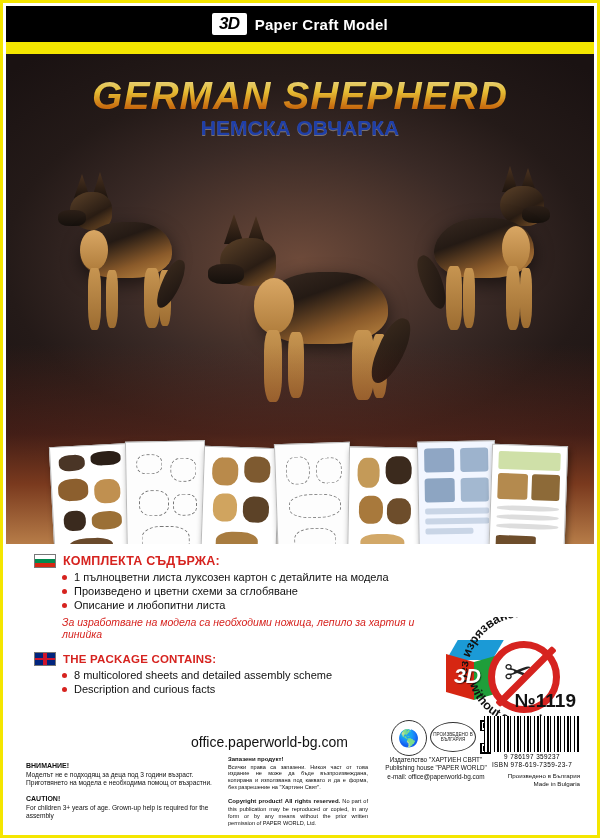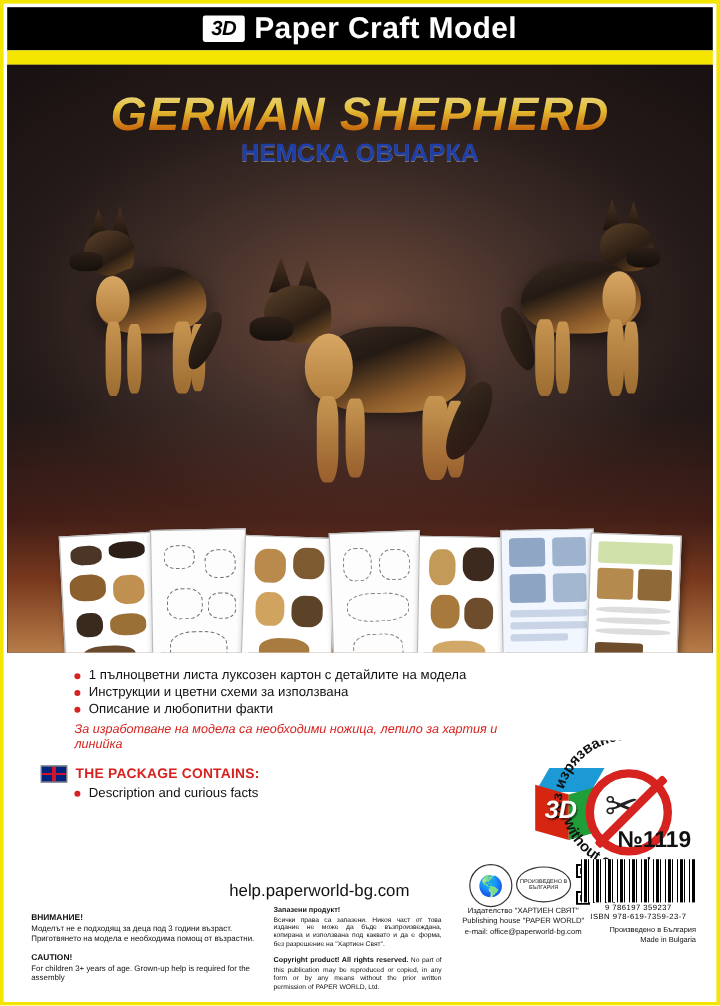--- a/index.html
+++ b/index.html
@@ -21,21 +21,21 @@
   .topbar{
     position:absolute;left:3px;right:3px;top:3px;height:36px;
     background:#000;
     display:flex;align-items:center;justify-content:center;gap:8px;
   }
   .badge3d{
     background:#fff;color:#000;font-weight:bold;font-style:italic;
     font-size:17px;padding:1px 7px;border-radius:2px;letter-spacing:-0.5px;
   }
   .topbar-title{
-    color:#fff;font-size:25px;font-weight:bold;letter-spacing:0.3px;
+    color:#fff;font-size:15px;font-weight:bold;letter-spacing:0.3px;
   }
 
   
   .yellowstrip{
     position:absolute;left:3px;right:3px;top:39px;height:12px;background:#f4e600;
   }
 
   
   .hero{
     position:absolute;left:3px;right:3px;top:51px;height:490px;
@@ -360,32 +360,37 @@
         <div class="ink" style="left:6px;top:78px;width:62px;height:5px;background:#ddd;"></div>
         <div class="ink" style="left:6px;top:90px;width:40px;height:20px;background:#6d4d2b;border-radius:10%;"></div>
       </div>
     </div>
   </div>
 
   <div class="bottom">
 
     <div class="left-block">
 
+      <div class="flagrow">
+        <span class="flag flag-bg"></span>
+        <span class="sect-title-bg">КОМПЛЕКТА СЪДЪРЖА:</span>
+      </div>
       <ul class="bullets">
         <li>1 пълноцветни листа луксозен картон с детайлите на модела</li>
-        <li>Инструкции и цветни схеми за използвана</li>
-        <li>Описание и любопитни факти</li>
+        <li>Произведено и цветни схеми за сглобяване</li>
+        <li>Описание и любопитни листа</li>
       </ul>
       <div class="note">За изработване на модела са необходими ножица, лепило за хартия и линийка</div>
 
       <div class="flagrow" style="margin-top:12px;">
         <span class="flag flag-uk"></span>
         <span class="sect-title-uk">THE PACKAGE CONTAINS:</span>
       </div>
       <ul class="bullets">
+        <li>8 multicolored sheets and detailed assembly scheme</li>
         <li>Description and curious facts</li>
       </ul>
     </div>
 
     <div class="cube">
       <div class="face f-top"></div>
       <div class="face f-left"></div>
       <div class="face f-right"></div>
       <div class="lbl">3D</div>
     </div>
@@ -396,21 +401,21 @@
         <path id="arcBot" d="M 6,58 A 58,58 0 0 0 118,70" fill="none"></path>
         <text class="arc-text"><textPath href="#arcTop" startOffset="4%" id="arcTopTxt">без изрязване!</textPath></text>
         <text class="arc-text-b"><textPath href="#arcBot" startOffset="6%" id="arcBotTxt">without cutting!</textPath></text>
       </svg>
       <div class="circ"></div>
       <div class="scissors">✂</div>
       <div class="slash"></div>
     </div>
 
 
-    <div class="site">help.paperworld-bg.com</div>
+    <div class="site">office.paperworld-bg.com</div>
 
     <div class="warn">
       <b>ВНИМАНИЕ!</b><br>
       <span>Моделът не е подходящ за деца под 3 години възраст. Приготвянето на модела е необходима помощ от възрастни.</span><br><br>
       <b>CAUTION!</b><br>
       <span>For children 3+ years of age. Grown-up help is required for the assembly</span>
     </div>
 
     <div class="legal">
       <b>Запазени продукт!</b><br>

